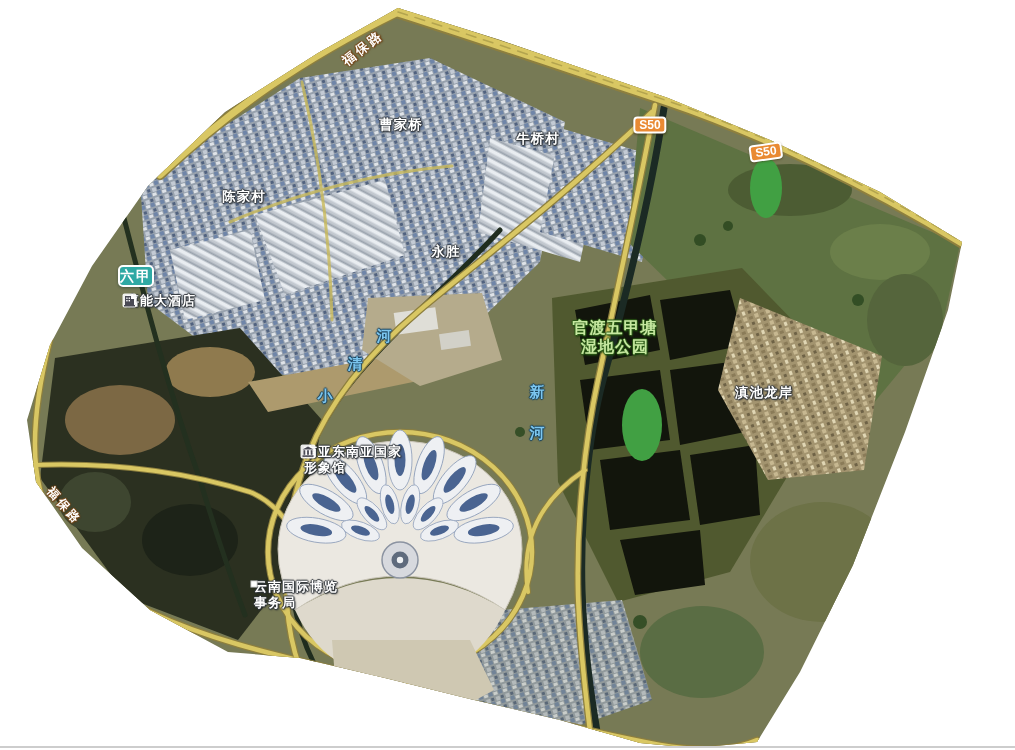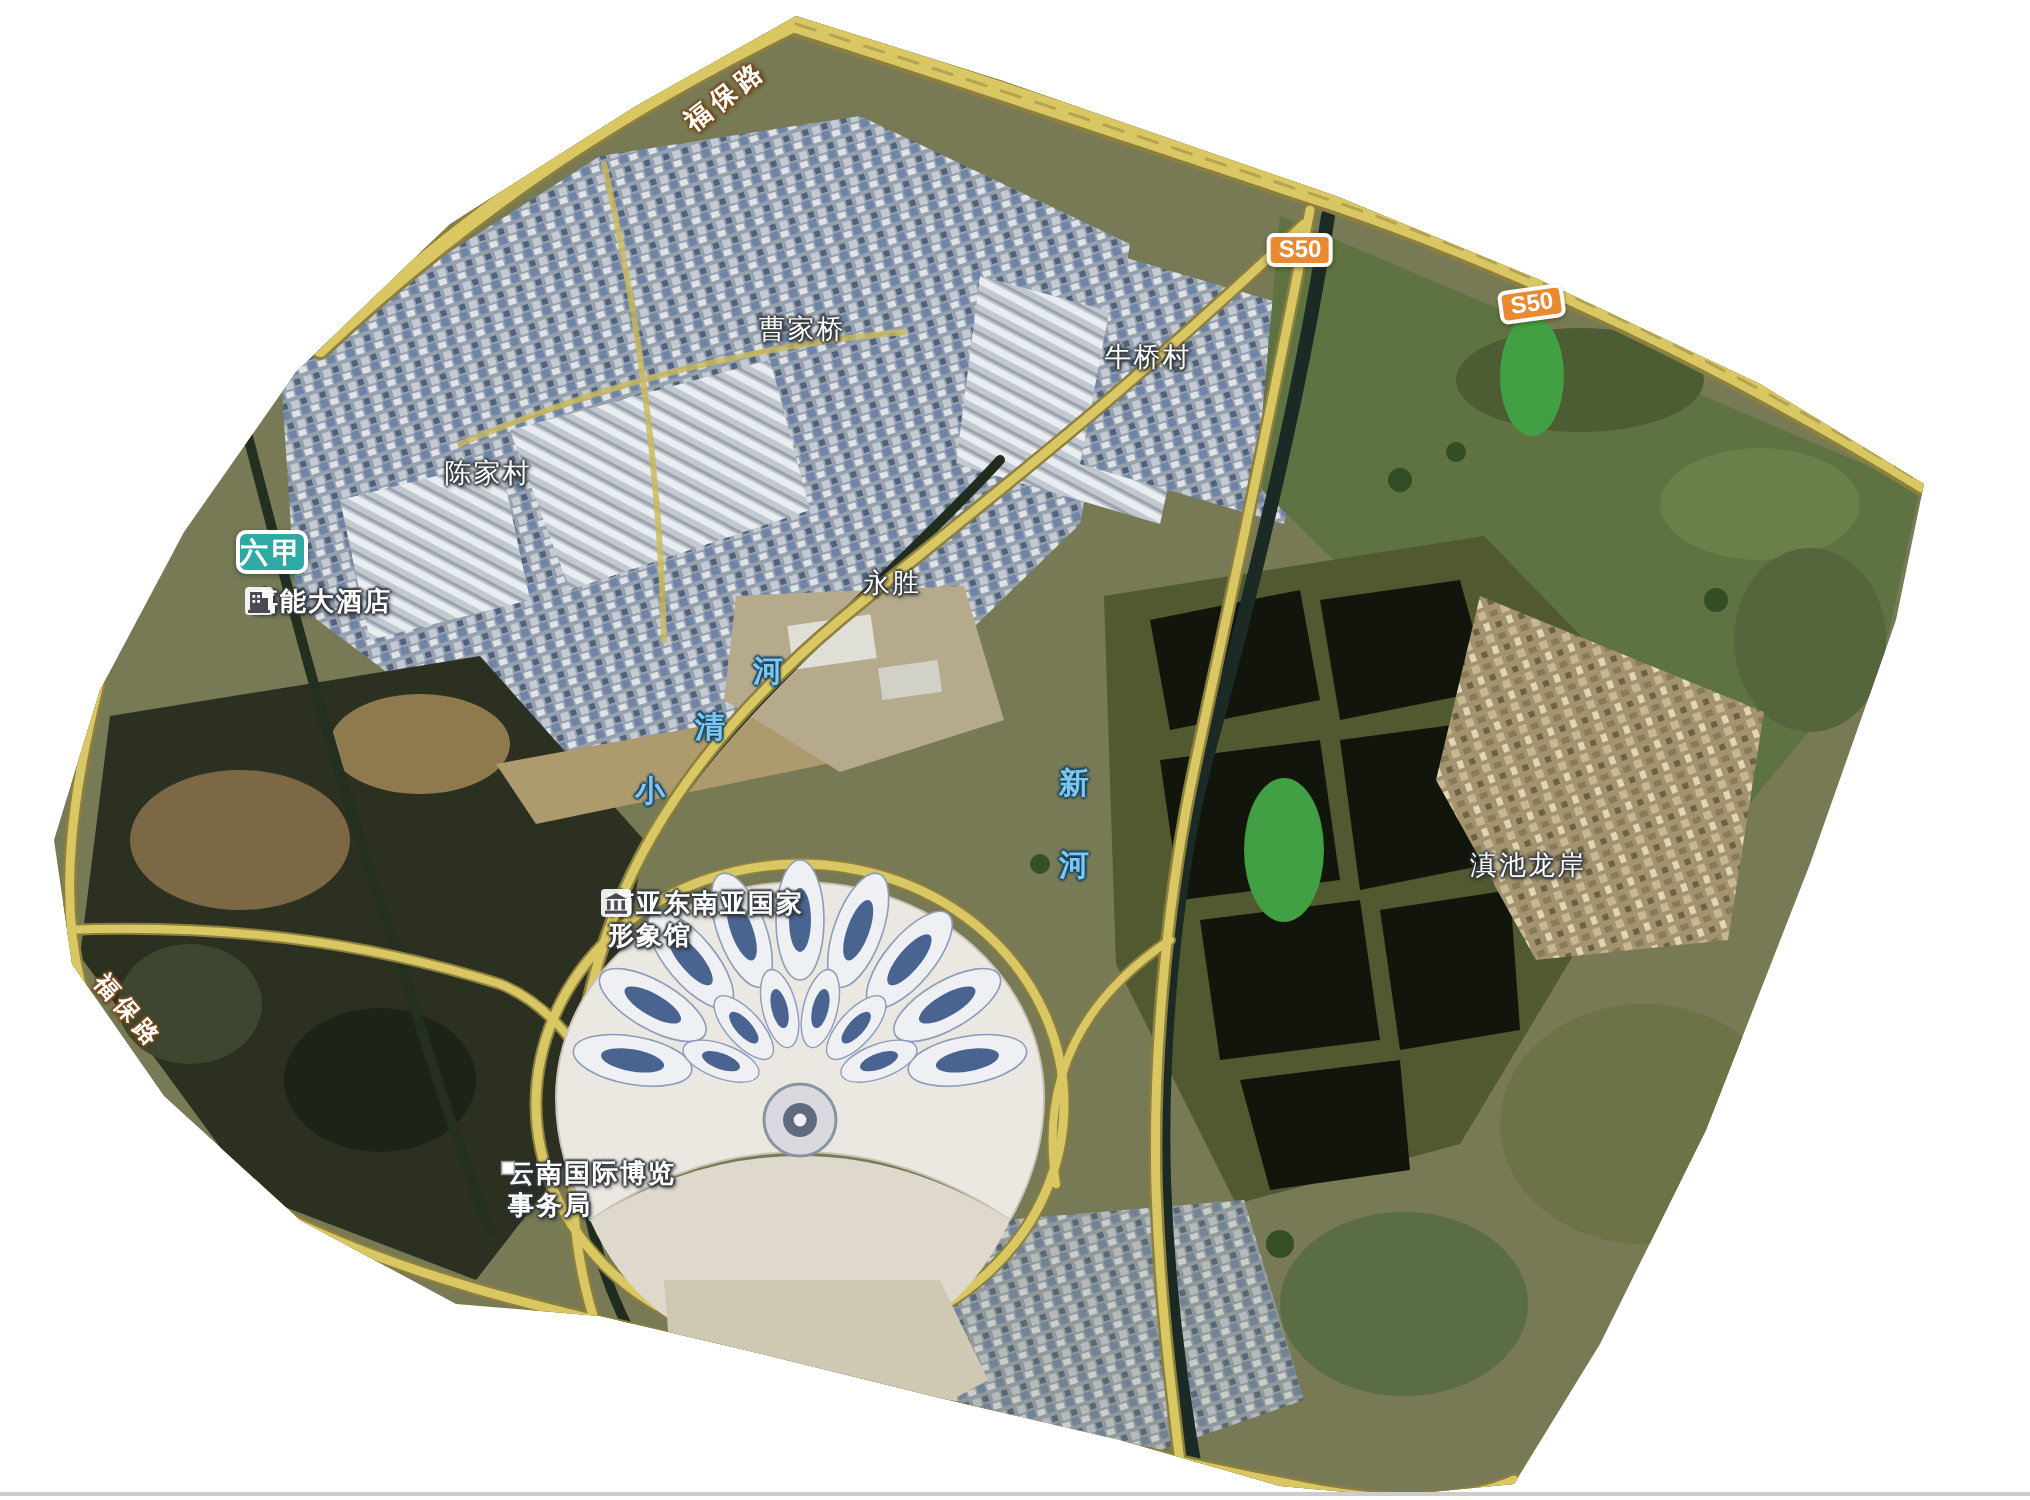--- a/index.html
+++ b/index.html
@@ -1,23 +1,23 @@
 <!DOCTYPE html>
 <html><head>
 <meta charset="utf-8">
 <style>
   html,body{margin:0;padding:0;background:#fff;}
   .stage{position:relative;width:1015px;height:750px;overflow:hidden;background:#fff;
          font-family:"Liberation Sans","DejaVu Sans",sans-serif;}
   .stage svg{position:absolute;left:0;top:0;}
 
   
-  .lbl{position:absolute;transform:translate(-50%,-50%);color:#fff;font-size:13.5px;font-weight:normal;
+  .lbl{position:absolute;transform:translate(-50%,-50%);color:#fff;font-size:13.5px;font-weight:bold;
        white-space:nowrap;letter-spacing:1px;
-       text-shadow:-1px 0 1px #33383d,1px 0 1px #33383d,0 -1px 1px #33383d,0 1px 1px #33383d,1px 1px 2px #23272b;margin-top:40px;}
+       text-shadow:-1px 0 1px #33383d,1px 0 1px #33383d,0 -1px 1px #33383d,0 1px 1px #33383d,1px 1px 2px #23272b;}
 
   
   .lbl-park{position:absolute;transform:translate(-50%,-50%);text-align:center;color:#c6e8a0;
        font-size:16px;font-weight:bold;line-height:19px;letter-spacing:1px;white-space:nowrap;
        text-shadow:-1px 0 1px #2b5c17,1px 0 1px #2b5c17,0 -1px 1px #2b5c17,0 1px 1px #2b5c17,1px 2px 2px #1d4010;}
 
   
   .riverchar{position:absolute;transform:translate(-50%,-50%);color:#7cc6ef;font-size:15px;font-weight:bold;
        text-shadow:-1px 0 1px #17425e,1px 0 1px #17425e,0 -1px 1px #17425e,0 1px 1px #17425e;}
 
@@ -229,25 +229,29 @@
 
   <div class="roadlbl" style="left:363px;top:48px;transform:translate(-50%,-50%) rotate(-38deg);">福保路</div>
   <div class="roadlbl" style="left:64px;top:506px;transform:translate(-50%,-50%) rotate(49deg);font-size:12px;">福保路</div>
 
   <div class="badge-s50" style="left:650px;top:125px;">S50</div>
   <div class="badge-s50" style="left:766px;top:152px;transform:translate(-50%,-50%) rotate(-8deg);">S50</div>
 
   <div class="badge-area" style="left:136px;top:276px;">六甲</div>
 
   <div class="lbl" style="left:401px;top:125px;">曹家桥</div>
-  <div class="lbl" style="left:574px;top:139px;">牛桥村</div>
+  <div class="lbl" style="left:538px;top:139px;">牛桥村</div>
   <div class="lbl" style="left:244px;top:197px;">陈家村</div>
   <div class="lbl" style="left:446px;top:252px;">永胜</div>
   <div class="lbl" style="left:764px;top:393px;">滇池龙岸</div>
 
+  <div class="lbl-park" style="left:615px;top:337px;">
+    <div>官渡五甲塘</div>
+    <div>湿地公园</div>
+  </div>
 
   <div class="riverchar" style="left:384px;top:336px;">河</div>
   <div class="riverchar" style="left:355px;top:364px;">清</div>
   <div class="riverchar" style="left:325px;top:396px;">小</div>
 
   <div class="riverchar" style="left:537px;top:392px;">新</div>
   <div class="riverchar" style="left:537px;top:433px;">河</div>
 
   <div class="poi" style="left:122px;top:293px;">
     <span class="icon-box">

